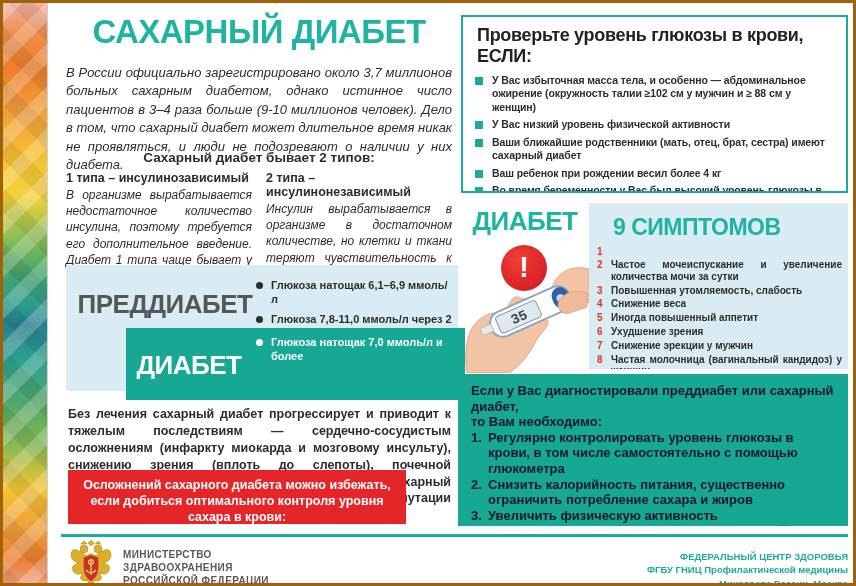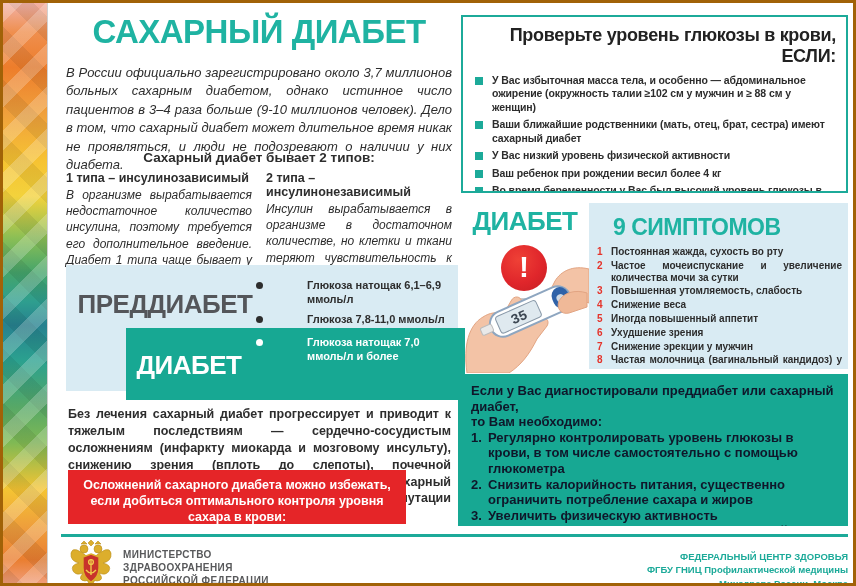--- a/index.html
+++ b/index.html
@@ -33,34 +33,34 @@
   .type-col p{margin:0;font-size:12px;font-style:italic;line-height:1.35;text-align:justify;}
 
   .prediab-box{position:absolute;left:63px;top:262px;width:392px;height:126px;background:#d9ebf3;}
   .prediab-label{position:absolute;left:8px;top:24px;width:182px;text-align:center;
     font-size:26px;font-weight:bold;color:#54565a;letter-spacing:-.5px;}
   .prediab-items{position:absolute;left:188px;top:14px;width:198px;}
   .diab-box{position:absolute;left:123px;top:325px;width:339px;height:72px;background:#17a893;}
   .diab-label{position:absolute;left:0;top:22px;width:126px;text-align:center;
     font-size:26px;font-weight:bold;color:#fff;letter-spacing:-.5px;}
   .diab-items{position:absolute;left:128px;top:8px;width:204px;color:#fff;}
-  .b-row{display:flex;margin-bottom:6px;gap:36px;}
+  .b-row{display:flex;margin-bottom:6px;}
   .b-row .txt{font-size:11px;font-weight:bold;line-height:1.25;}
   .b-dot{width:7px;height:7px;border-radius:50%;background:#2d2d2d;margin:3px 8px 0 2px;flex:none;}
   .b-dot.white{background:#fff;}
 
   .progression{position:absolute;left:65px;top:403px;width:383px;font-size:12.5px;font-weight:bold;
     line-height:1.35;text-align:justify;}
   .red-box{position:absolute;left:65px;top:467px;width:338px;height:54px;background:#e52528;
     color:#fff;text-align:center;padding:7px 8px;box-sizing:border-box;overflow:hidden;}
   .red-box div{font-size:12.5px;font-weight:bold;line-height:1.28;}
 
   .check-box{position:absolute;left:458px;top:12px;width:387px;height:178px;background:#fff;
     border:2px solid #1caa99;box-sizing:border-box;padding:8px 10px 4px 12px;overflow:hidden;}
-  .check-title{font-size:18px;font-weight:bold;color:#222;letter-spacing:-.3px;margin:0 0 7px 2px;text-align:right;}
+  .check-title{font-size:18px;font-weight:bold;color:#222;letter-spacing:-.3px;margin:0 0 7px 2px;}
   .c-row{display:flex;margin-bottom:4px;}
   .c-row .sq{width:8px;height:8px;background:#1caa99;margin:3px 9px 0 0;flex:none;}
   .c-row .txt{font-size:10.5px;font-weight:bold;line-height:1.28;letter-spacing:-.1px;}
 
   .diabetes-label{position:absolute;left:458px;top:203px;width:128px;text-align:center;
     font-size:26px;font-weight:bold;color:#1fb3a2;letter-spacing:-.5px;}
   .alert-icon{position:absolute;left:498px;top:242px;width:46px;height:46px;border-radius:50%;
     background:radial-gradient(circle at 38% 32%, #ef4136 0%, #e0262b 55%, #c41e23 100%);
     color:#fff;text-align:center;font-size:30px;font-weight:bold;line-height:44px;}
   .alert-dash{position:absolute;left:514px;top:295px;width:14px;height:3px;background:#c9c9c9;border-radius:2px;}
@@ -140,25 +140,25 @@
   </div>
 
   <div class="check-box">
     <div class="check-title">Проверьте уровень глюкозы в крови, ЕСЛИ:</div>
     <div class="c-row">
       <span class="sq"></span>
       <span class="txt">У Вас избыточная масса тела, и особенно — абдоминальное ожирение (окружность талии ≥102 см у мужчин и ≥ 88 см у женщин)</span>
     </div>
     <div class="c-row">
       <span class="sq"></span>
+      <span class="txt">У Вас низкий уровень физической активности</span>
+    </div>
+    <div class="c-row">
+      <span class="sq"></span>
       <span class="txt">Ваши ближайшие родственники (мать, отец, брат, сестра) имеют сахарный диабет</span>
-    </div>
-    <div class="c-row">
-      <span class="sq"></span>
-      <span class="txt">У Вас низкий уровень физической активности</span>
     </div>
     <div class="c-row">
       <span class="sq"></span>
       <span class="txt">Ваш ребенок при рождении весил более 4 кг</span>
     </div>
     <div class="c-row">
       <span class="sq"></span>
       <span class="txt">Во время беременности у Вас был высокий уровень глюкозы в крови</span>
     </div>
 
@@ -183,21 +183,20 @@
       <rect x="18" y="48" width="12" height="8" rx="2" fill="#e9e9e9" stroke="#bcbcbc" stroke-width="1"></rect>
     </g>
 
     <path d="M128 34 C116 30 104 34 100 42 C97 49 102 56 110 54 L128 48 Z" fill="#f0b998" stroke="#e2a482" stroke-width="1"></path>
   </svg>
 
   <div class="symptoms-box">
     <div class="symptoms-heading">9 СИМПТОМОВ</div>
     <div class="s-row">
       <span class="num">1</span>
-      <span class="txt">Постоянная жажда, сухость во рту</span>
     </div>
     <div class="s-row">
       <span class="num">2</span>
       <span class="txt">Частое мочеиспускание и увеличение количества мочи за сутки</span>
     </div>
     <div class="s-row">
       <span class="num">3</span>
       <span class="txt">Повышенная утомляемость, слабость</span>
     </div>
     <div class="s-row">

